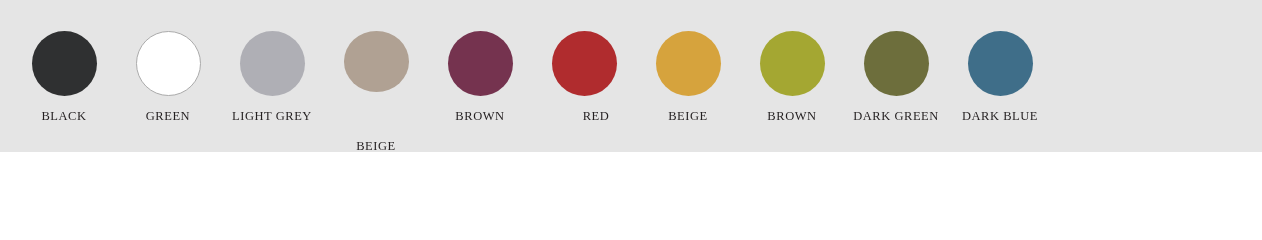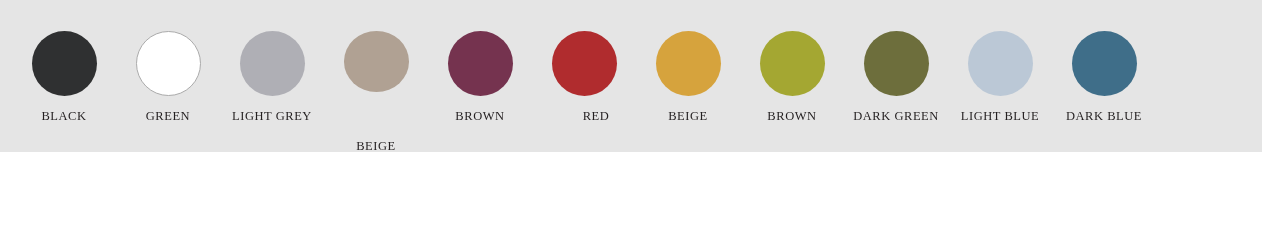--- a/index.html
+++ b/index.html
@@ -89,20 +89,16 @@
     </div>
     <div class="swatch-item">
       <div class="swatch-dot" style="background: rgb(164, 167, 50);"></div>
       <div class="swatch-label" style="color: rgb(35, 31, 32);">BROWN</div>
     </div>
     <div class="swatch-item">
       <div class="swatch-dot" style="background: rgb(109, 110, 60);"></div>
       <div class="swatch-label" style="color: rgb(35, 31, 32); text-align: center;">DARK GREEN</div>
     </div>
     <div class="swatch-item">
-      <div class="swatch-dot" style="background: rgb(187, 200, 214);"></div>
-      <div class="swatch-label" style="color: rgb(35, 31, 32);">LIGHT BLUE</div>
-    </div>
-    <div class="swatch-item">
       <div class="swatch-dot" style="background: rgb(63, 110, 137);"></div>
       <div class="swatch-label" style="color: rgb(35, 31, 32);">DARK BLUE</div>
     </div>
   </div>
 
 </body></html>

